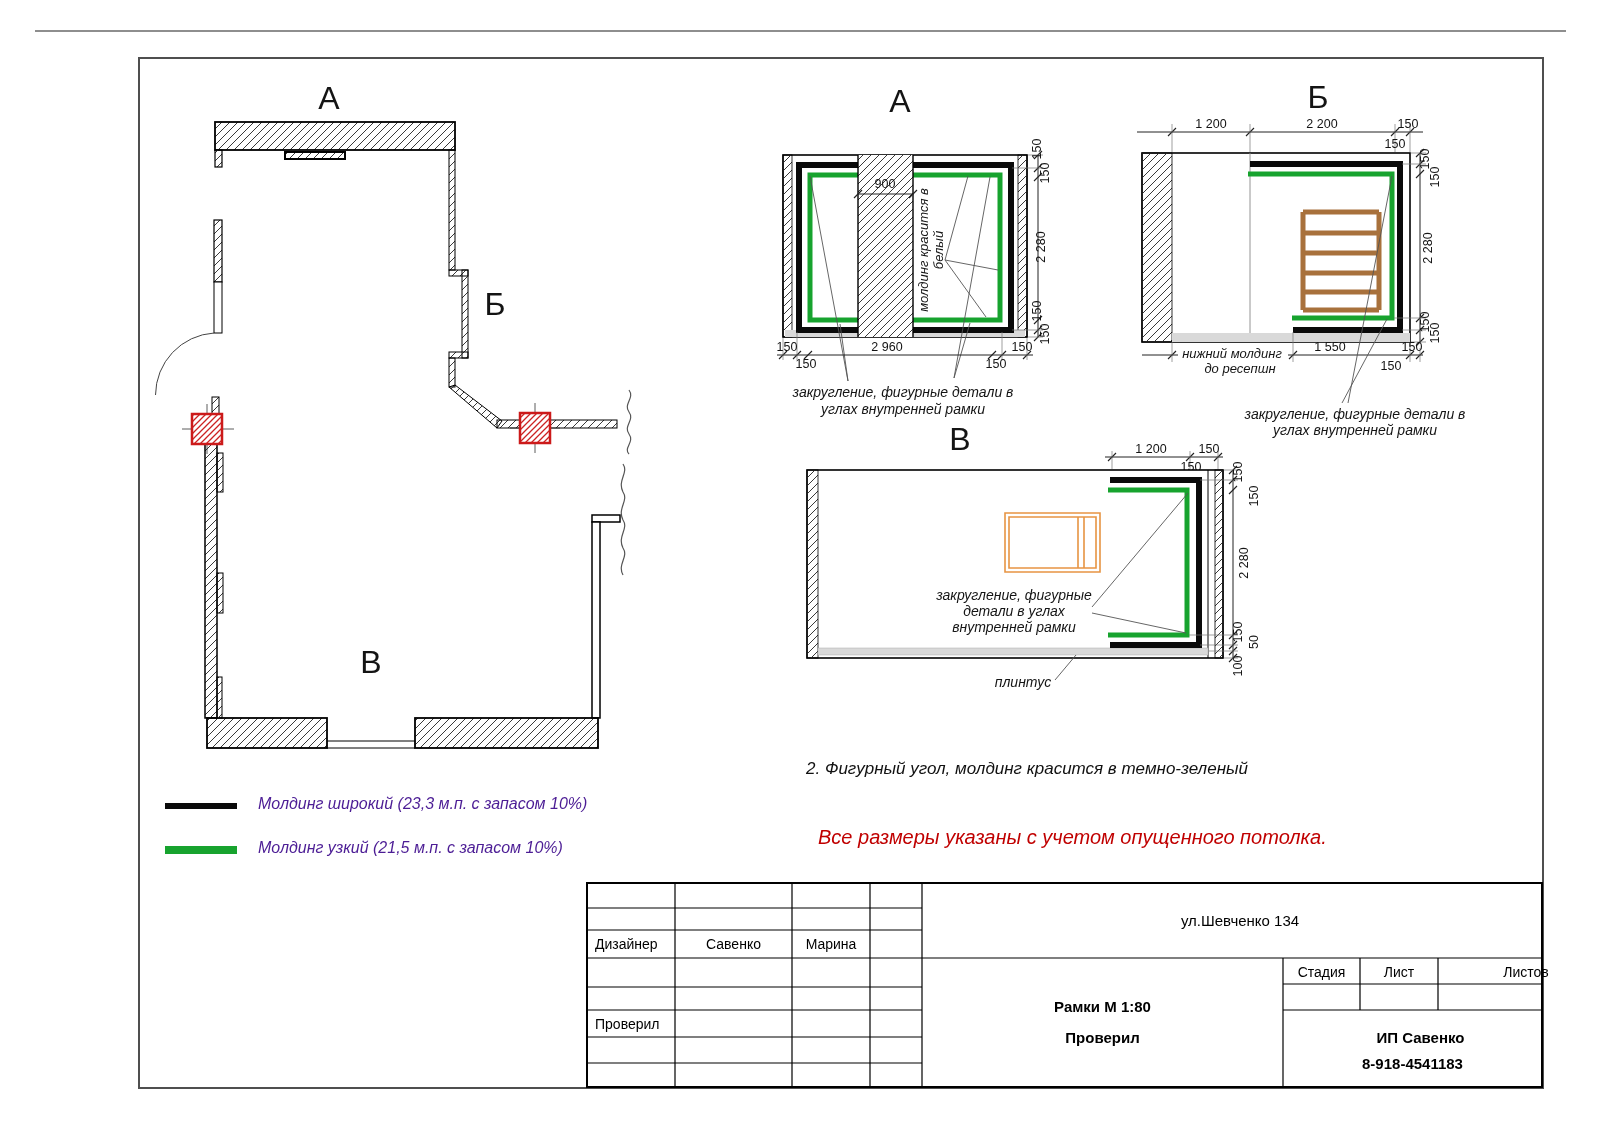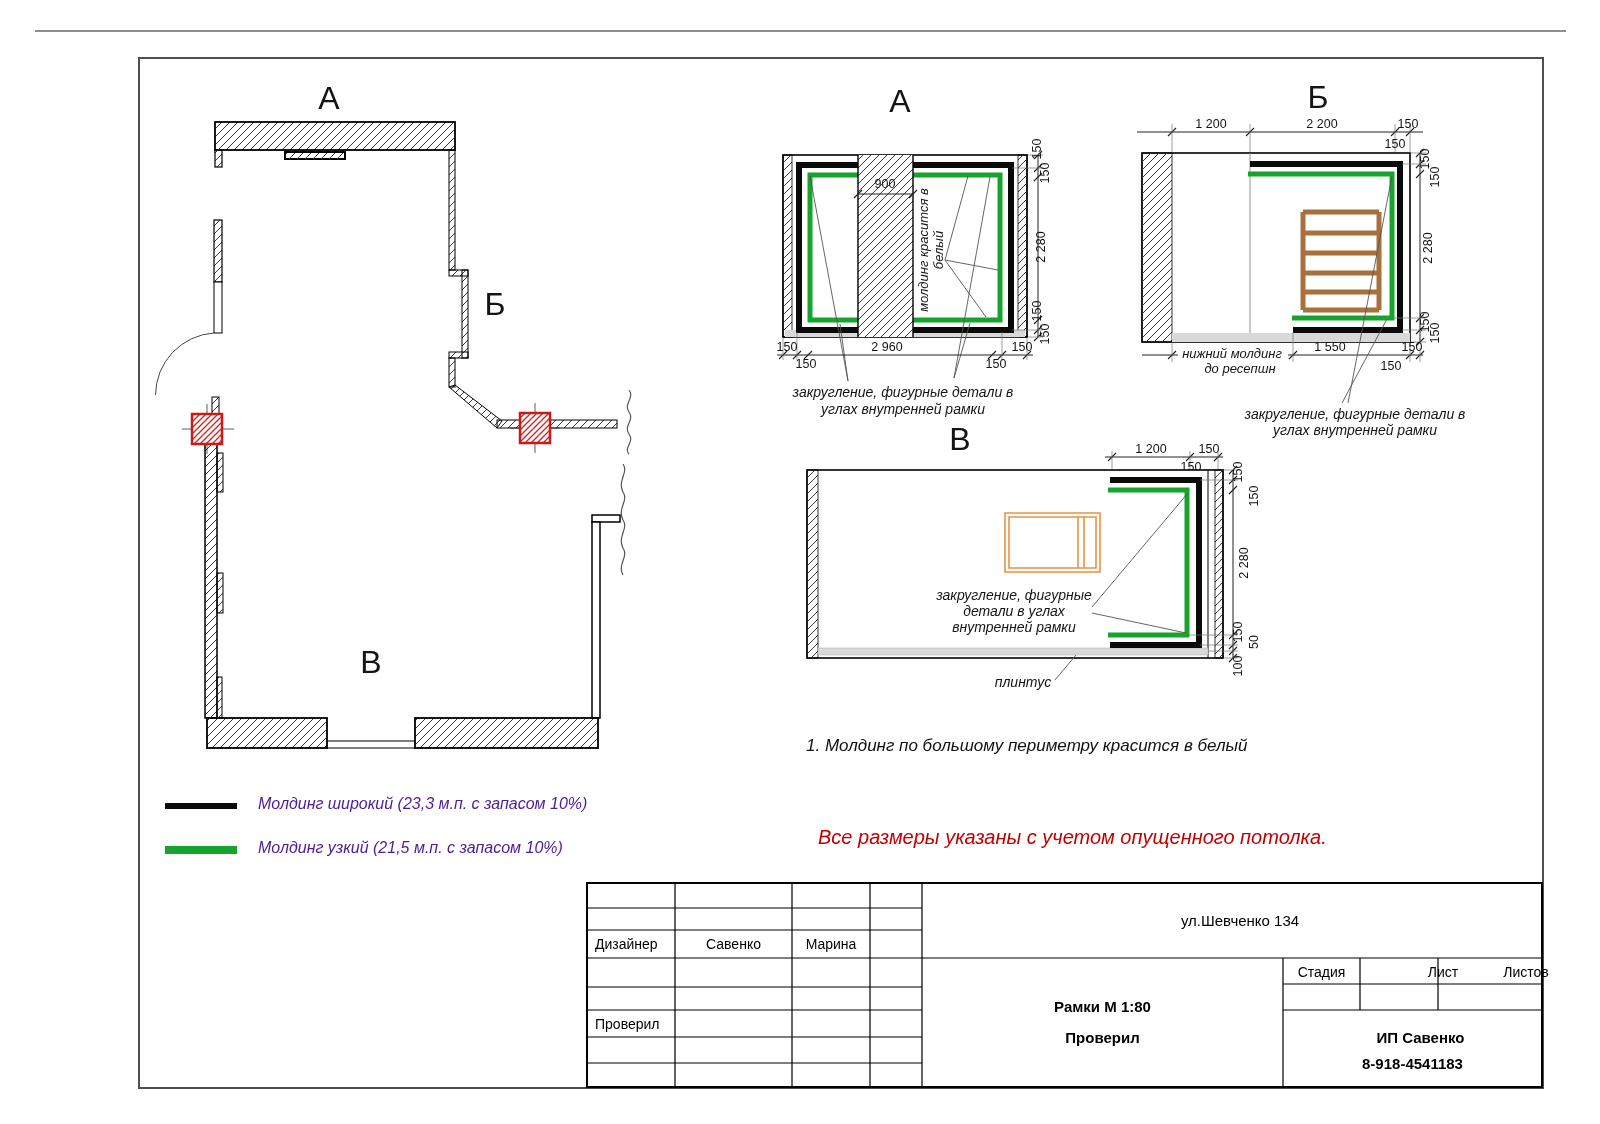--- a/index.html
+++ b/index.html
@@ -265,21 +265,21 @@
       <path d="M434,55 H448 M410,65 H448 M399,220 H448 M410,230 H448 M419,236 H448 M434,243 H448" stroke="#777" stroke-width="0.7"></path>
       <text class="dim" transform="rotate(-90 452 57)" x="452" y="57" text-anchor="middle">150</text>
       <text class="dim" transform="rotate(-90 468 81)" x="468" y="81" text-anchor="middle">150</text>
       <text class="dim" transform="rotate(-90 458 148)" x="458" y="148" text-anchor="middle">2 280</text>
       <text class="dim" transform="rotate(-90 452 217)" x="452" y="217" text-anchor="middle">150</text>
       <text class="dim" transform="rotate(-90 468 227)" x="468" y="227" text-anchor="middle">50</text>
       <text class="dim" transform="rotate(-90 452 251)" x="452" y="251" text-anchor="middle">100</text>
     </g>
   </svg>
 
-  <div class="t note-line" style="left:806px;top:736px;">1. Молдинг по большому периметру красится в белый</div>
+  <div class="t note-line" style="left:806px;top:759px;">2. Фигурный угол, молдинг красится в темно-зеленый</div>
   <div class="t warning" style="left:818px;top:826px;color:#c00000;">Все размеры указаны с учетом опущенного потолка.</div>
 
   <div class="t" style="left:165px;top:803px;width:72px;height:6px;background:#0a0a0a;"></div>
   <div class="t legend-label" style="left:258px;top:795px;">Молдинг широкий (23,3 м.п. с запасом 10%)</div>
   <div class="t" style="left:165px;top:846px;width:72px;height:8px;background:#17a32e;"></div>
   <div class="t legend-label" style="left:258px;top:839px;">Молдинг узкий (21,5 м.п. с запасом 10%)</div>
 
   <svg style="left:580px;top:876px;" width="970" height="215" viewBox="0 0 970 215">
     <rect x="7" y="7" width="955" height="204" fill="none" stroke="#000" stroke-width="2"></rect>
     <path d="M95,7 V211 M212,7 V211 M290,7 V211 M342,7 V211" stroke="#000" stroke-width="1.2"></path>
@@ -291,18 +291,18 @@
   </svg>
 
   <div class="t tb center" style="left:922px;top:883px;width:620px;height:75px;font-size:15px;margin-left:8px;">ул.Шевченко 134</div>
   <div class="t tb" style="left:595px;top:932px;width:78px;height:24px;">Дизайнер</div>
   <div class="t tb center" style="left:675px;top:932px;width:117px;height:24px;">Савенко</div>
   <div class="t tb center" style="left:792px;top:932px;width:78px;height:24px;">Марина</div>
   <div class="t tb" style="left:595px;top:1012px;width:78px;height:24px;">Проверил</div>
   <div class="t tb center bold" style="left:922px;top:995px;width:361px;height:22px;">Рамки М 1:80</div>
   <div class="t tb center bold" style="left:922px;top:1026px;width:361px;height:22px;">Проверил</div>
   <div class="t tb center" style="left:1283px;top:961px;width:77px;height:22px;">Стадия</div>
-  <div class="t tb center" style="left:1360px;top:961px;width:78px;height:22px;padding-left:44px;">Лист</div>
+  <div class="t tb center" style="left:1360px;top:961px;width:78px;height:22px;">Лист</div>
   <div class="t tb center" style="left:1474px;top:961px;width:104px;height:22px;">Листов</div>
   <div class="t tb center bold" style="left:1283px;top:1026px;width:259px;height:22px;padding-left:8px;">ИП Савенко</div>
   <div class="t tb center bold" style="left:1283px;top:1052px;width:259px;height:22px;">8-918-4541183</div>
 
 </div>
 
 </body></html>

